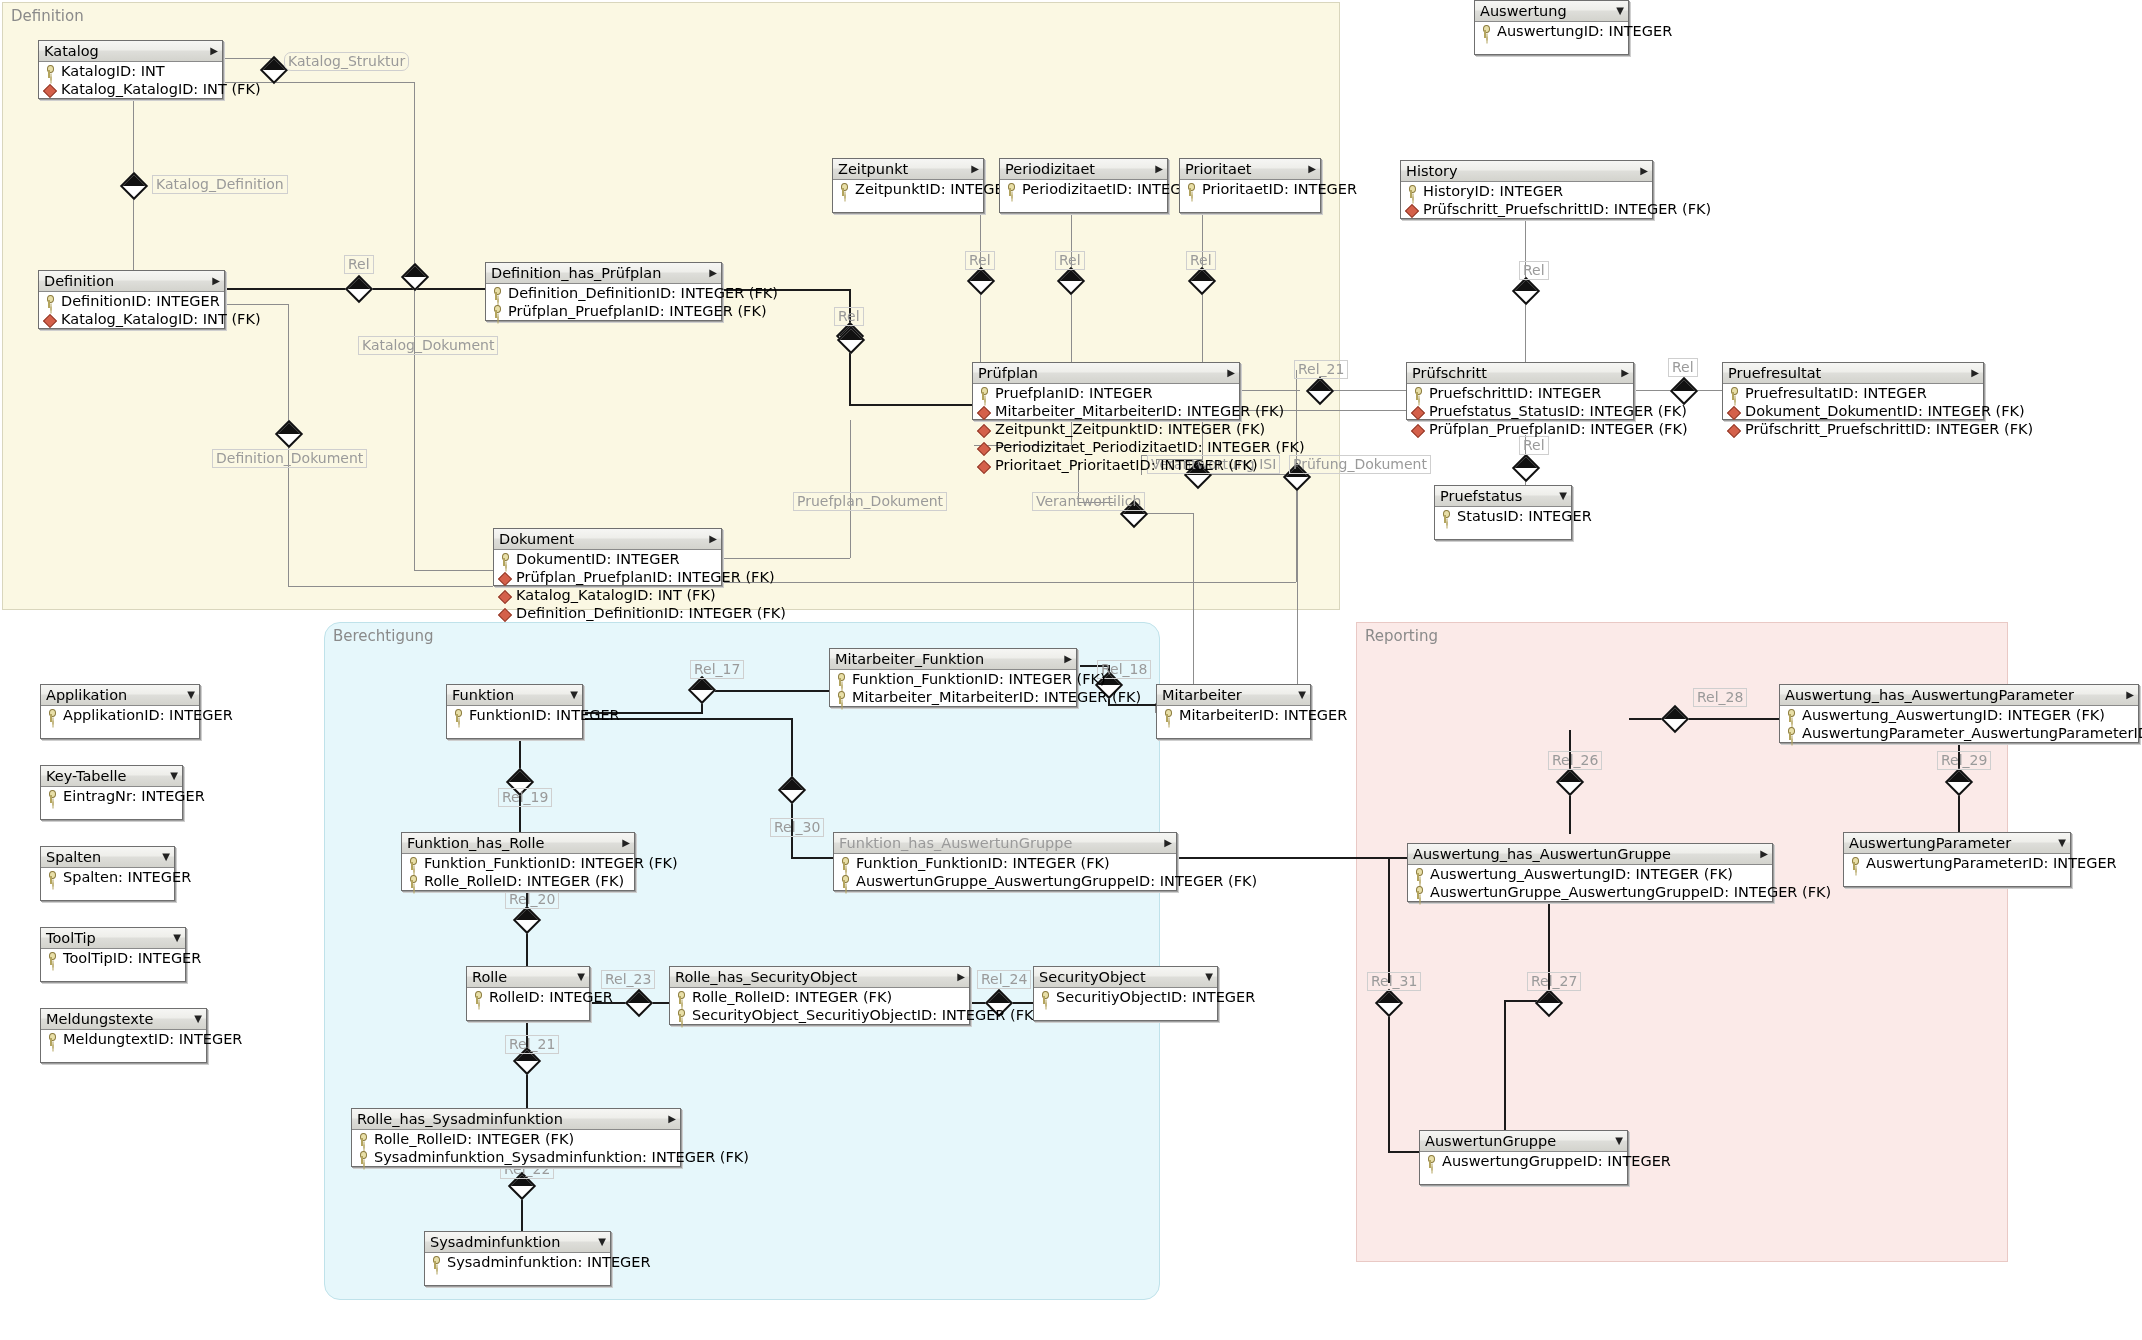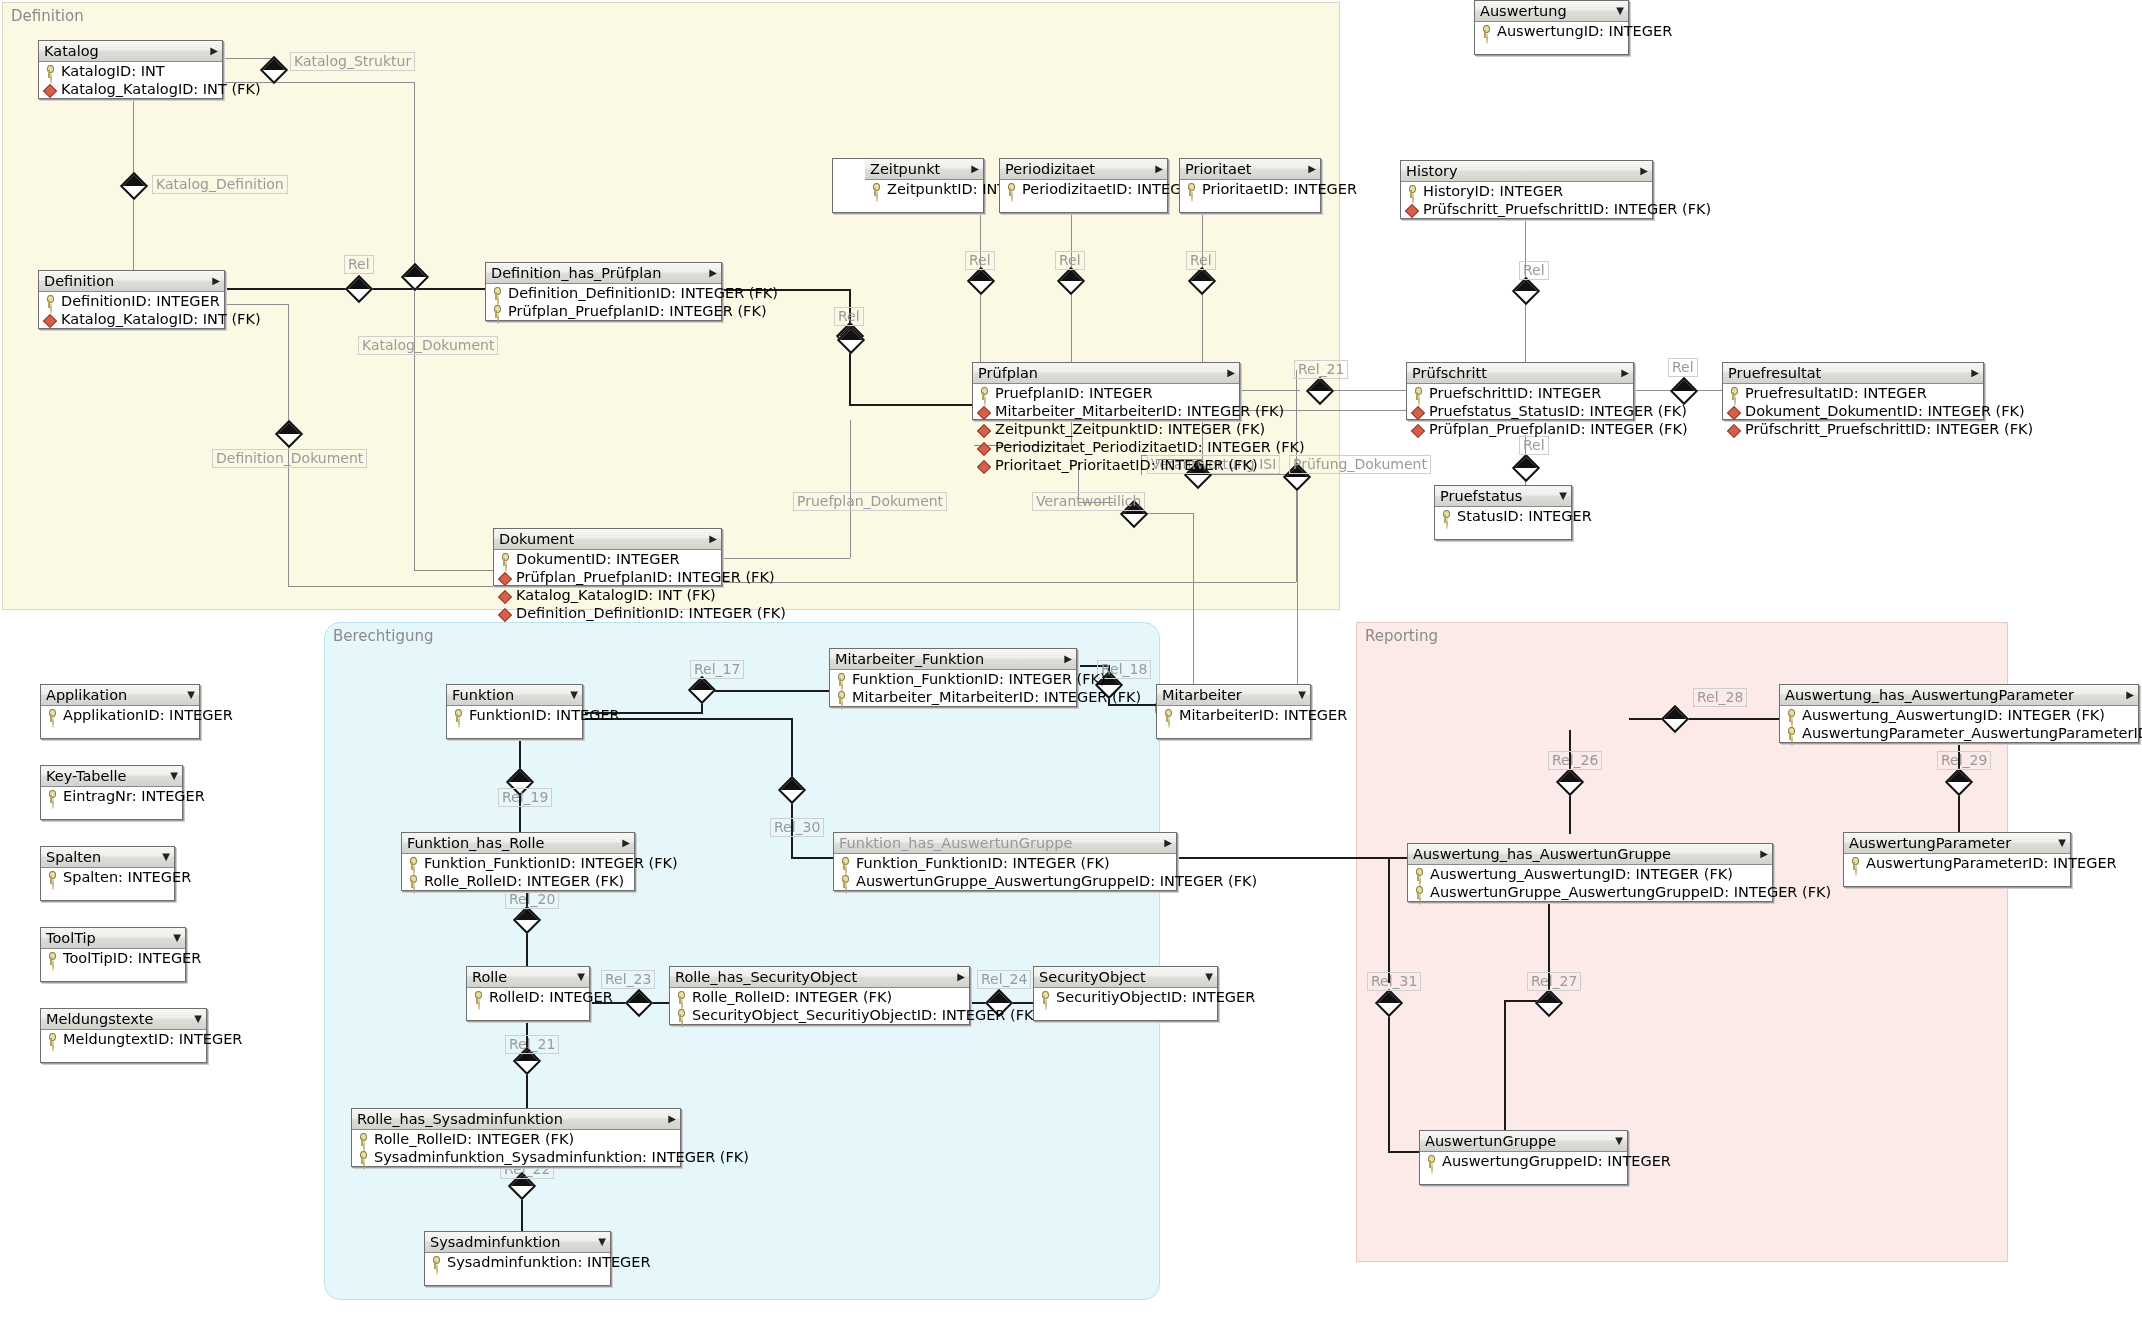--- a/index.html
+++ b/index.html
@@ -299,21 +299,21 @@
   <div class="diamond left" style="left:989px;top:993px;"></div>
   <div class="diamond top" style="left:517px;top:1051px;"></div>
   <div class="diamond top" style="left:512px;top:1176px;"></div>
 
   <div class="diamond left" style="left:1665px;top:709px;"></div>
   <div class="diamond top" style="left:1560px;top:772px;"></div>
   <div class="diamond top" style="left:1949px;top:772px;"></div>
   <div class="diamond top" style="left:1539px;top:993px;"></div>
   <div class="diamond top" style="left:1379px;top:993px;"></div>
 
-  <div class="rel-label" style="left:290px;top:52px;">Katalog_Struktur</div>
+  <div class="rel-label" style="left:284px;top:52px;border-radius:7px;">Katalog_Struktur</div>
   <div class="rel-label" style="left:152px;top:175px;">Katalog_Definition</div>
   <div class="rel-label" style="left:344px;top:255px;">Rel</div>
   <div class="rel-label" style="left:358px;top:336px;">Katalog_Dokument</div>
   <div class="rel-label" style="left:212px;top:449px;">Definition_Dokument</div>
   <div class="rel-label" style="left:834px;top:307px;">Rel</div>
   <div class="rel-label" style="left:965px;top:251px;">Rel</div>
   <div class="rel-label" style="left:1055px;top:251px;">Rel</div>
   <div class="rel-label" style="left:1186px;top:251px;">Rel</div>
   <div class="rel-label" style="left:1519px;top:261px;">Rel</div>
   <div class="rel-label" style="left:793px;top:492px;">Pruefplan_Dokument</div>
@@ -384,21 +384,21 @@
           <span class="ic pk"></span>
           <span>Definition_DefinitionID: INTEGER (FK)</span>
         </div>
       <div class="row">
           <span class="ic pk"></span>
           <span>Prüfplan_PruefplanID: INTEGER (FK)</span>
         </div>
     </div>
   </div>
 
-  <div class="tbl" style="left:832px;top:158px;width:152px;padding-left:32px;">
+  <div class="tbl" style="left:832px;top:158px;width:152px;">
     <div class="hdr">
       <span>Zeitpunkt</span>
       <span class="caret">▶</span>
     </div>
     <div class="rows">
       <div class="row">
           <span class="ic pk"></span>
           <span>ZeitpunktID: INTEGER</span>
         </div>
       <div class="spacer"></div>

